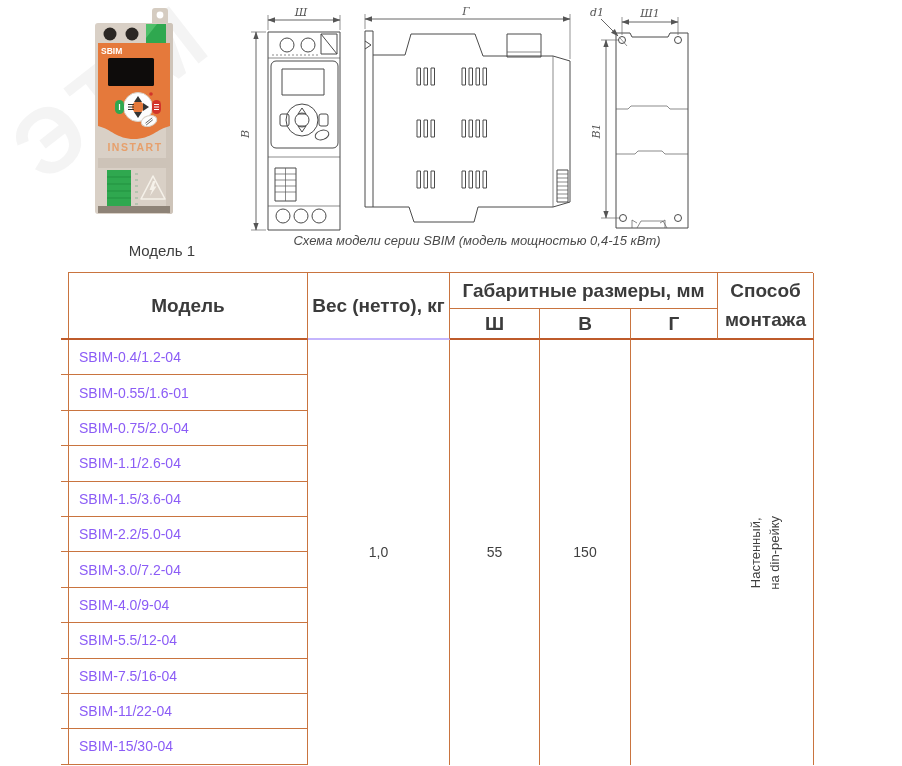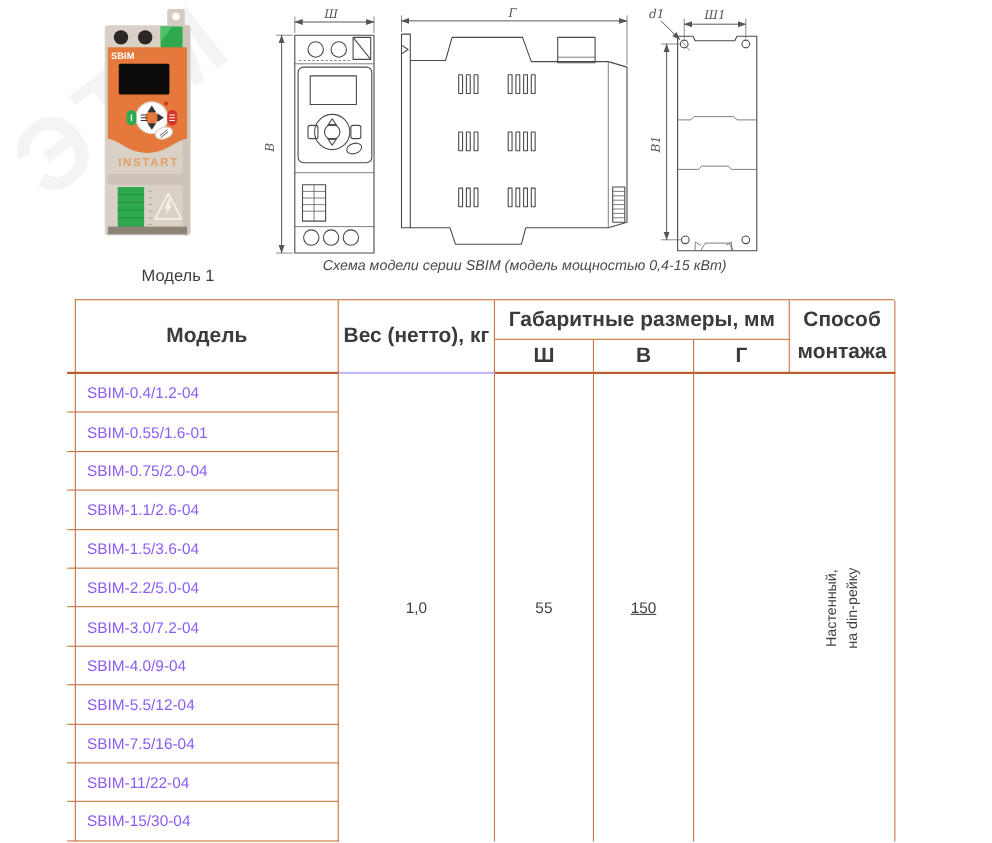--- a/index.html
+++ b/index.html
@@ -65,21 +65,21 @@
   }
   .cell-model::after{
     content:'';position:absolute;left:-8px;bottom:-1px;width:8px;height:1px;background:#C9743F;
   }
   .vcell{
     display:flex;align-items:center;justify-content:center;
     font-size:14px;color:#3f3f3f;border-right:1px solid #C9743F;
   }
   .v-weight{grid-column:2;grid-row:3/15;}
   .v-sh{grid-column:3;grid-row:3/15;}
-  .v-v{grid-column:4;grid-row:3/15;text-decoration:underline;}
+  .v-v{grid-column:4;grid-row:3/15;}
   .v-g{grid-column:5;grid-row:3/15;}
   .v-mount{grid-column:6;grid-row:3/15;}
   .rotated{
     transform:rotate(-90deg);white-space:nowrap;text-align:center;
     font-size:13px;line-height:1.45;color:#3f3f3f;
   }
 </style>
 </head>
 <body>
 

